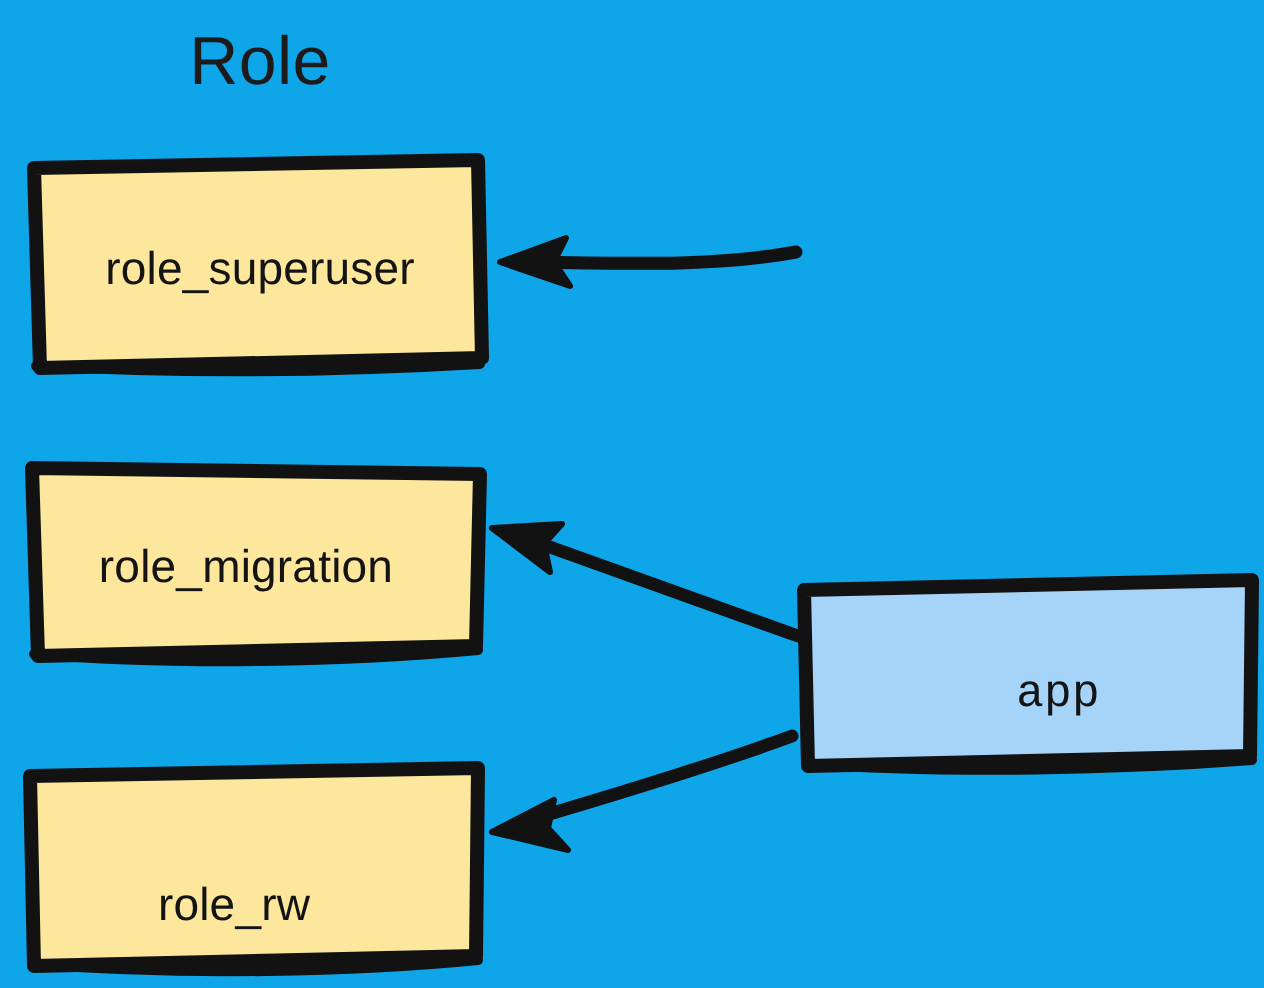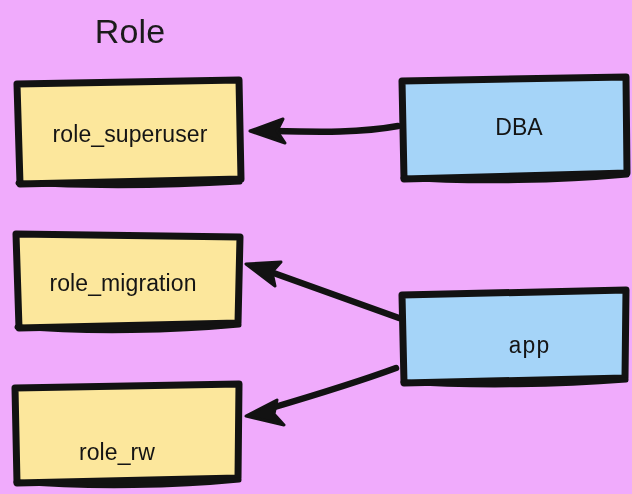--- a/index.html
+++ b/index.html
@@ -9,21 +9,21 @@
     background: #ffffff;
   }
   body {
     font-family: "Liberation Sans", sans-serif;
     -webkit-font-smoothing: antialiased;
   }
   #canvas {
     position: relative;
     width: 632px;
     height: 494px;
-    background: #f0abfc;
+    background: #0ea5e9;
     overflow: hidden;
   }
   
   .col-heading {
     position: absolute;
     font-size: 34px;
     line-height: 1;
     color: #1b1b1b;
     font-weight: 400;
     letter-spacing: 0.2px;
@@ -127,27 +127,20 @@
   </div>
 
   <div class="node" id="node-role-migration">
     <svg class="node-svg" width="234" height="106" viewBox="0 0 234 106">
       <path d="M 6 6 L 230 9 L 228 95 L 9 100 Z" fill="#fce79c" stroke="#121212" stroke-width="7" stroke-linejoin="round" stroke-linecap="round"></path>
       <path d="M 7 99 C 80 105, 165 103, 229 97" fill="none" stroke="#121212" stroke-width="5" stroke-linecap="round"></path>
     </svg>
     <span class="node-label">role_migration</span>
   </div>
 
-  <div class="node" id="node-dba">
-    <svg class="node-svg" width="232" height="110" viewBox="0 0 232 110">
-      <path d="M 6 7 L 230 3 L 231 99 L 8 105 Z" fill="#a5d4f8" stroke="#121212" stroke-width="7" stroke-linejoin="round" stroke-linecap="round"></path>
-      <path d="M 7 104 C 80 109, 165 107, 231 101" fill="none" stroke="#121212" stroke-width="5" stroke-linecap="round"></path>
-    </svg>
-    <span class="node-label">DBA</span>
-  </div>
 
   <div class="node" id="node-app">
     <svg class="node-svg" width="232" height="102" viewBox="0 0 232 102">
       <path d="M 6 9 L 230 4 L 229 92 L 8 97 Z" fill="#a5d4f8" stroke="#121212" stroke-width="7" stroke-linejoin="round" stroke-linecap="round"></path>
       <path d="M 7 96 C 80 101, 165 99, 230 94" fill="none" stroke="#121212" stroke-width="5" stroke-linecap="round"></path>
     </svg>
     <span class="node-label">app</span>
   </div>
 
 </div>

